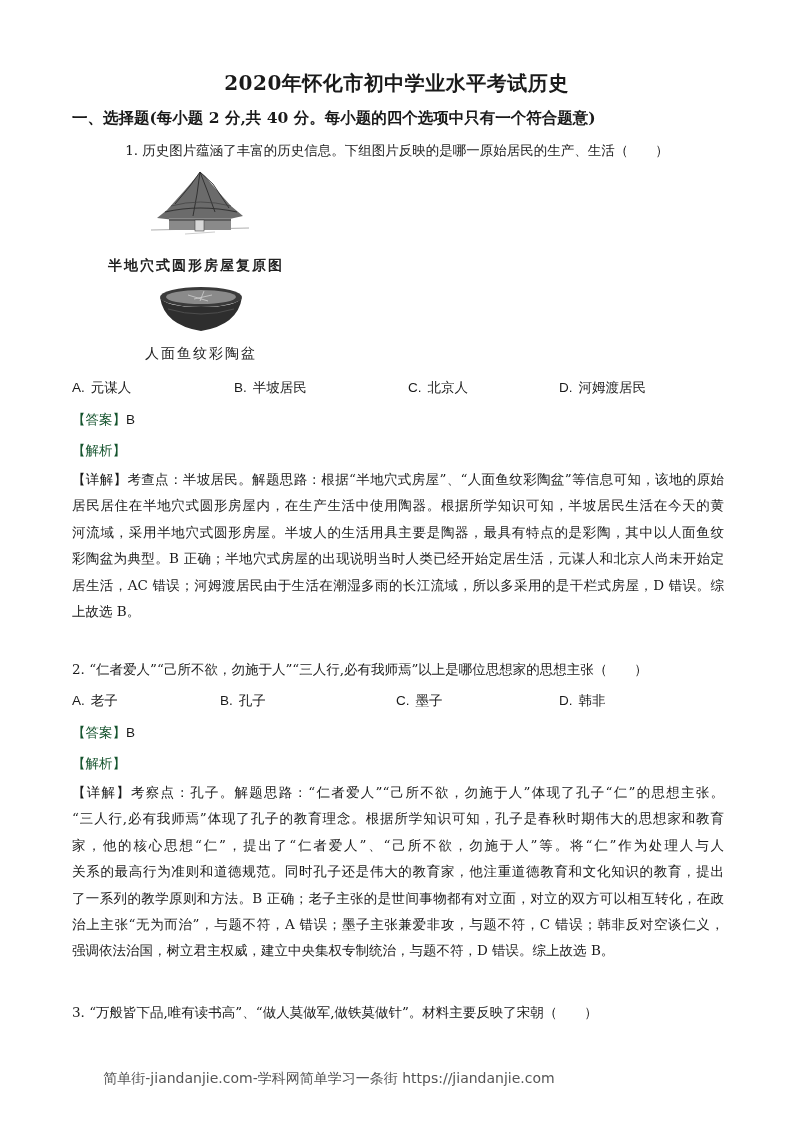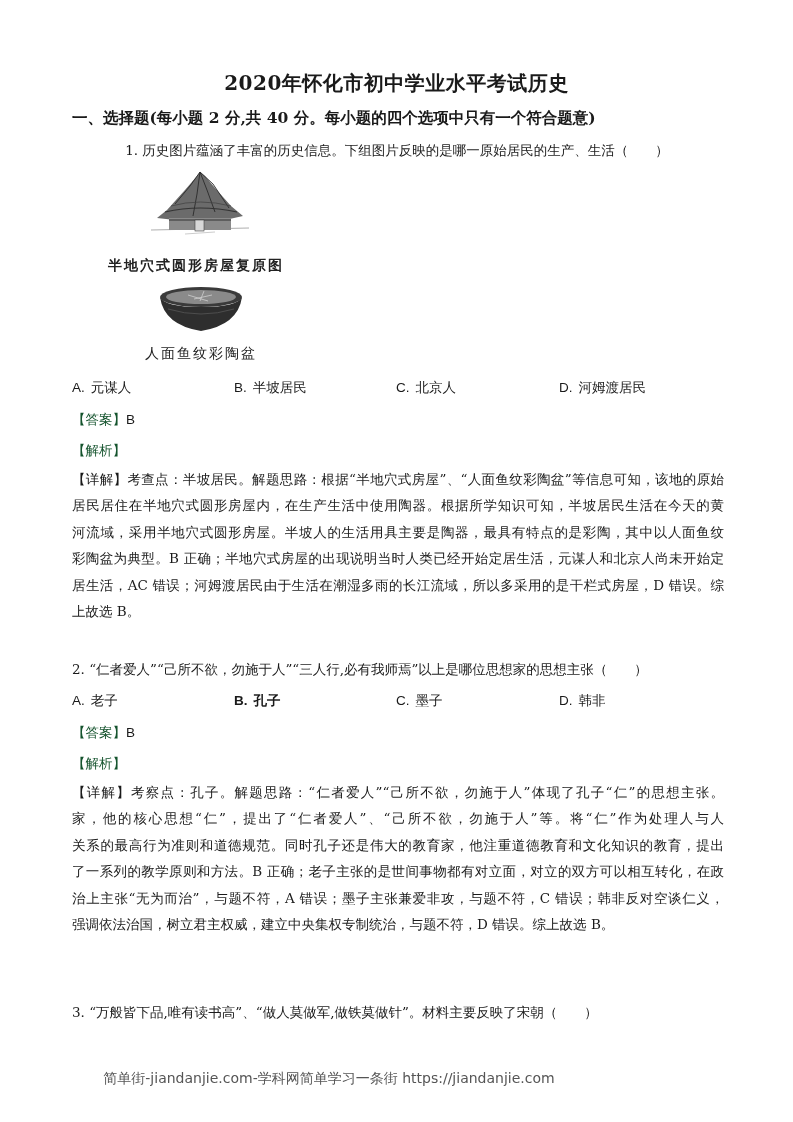--- a/index.html
+++ b/index.html
@@ -56,21 +56,21 @@
       <path d="M2 12 Q6 40 43 46 Q80 40 84 12 Q80 22 43 22 Q6 22 2 12 Z" fill="#2e2e2e"></path>
       <path d="M30 10 L50 16 M46 6 L42 16 M36 14 L54 10" stroke="#cfcfcf" stroke-width="0.8"></path>
       <path d="M10 24 Q43 34 76 24" stroke="#555" stroke-width="0.8" fill="none"></path>
     </svg>
   </div>
   <div class="caption" style="left:145px; top:345px;">人面鱼纹彩陶盆</div>
 
   <div class="opts" style="top:379px;">
     <span class="opt" style="left:0px;"><span class="k">A.</span><span>元谋人</span></span>
     <span class="opt" style="left:162px;"><span class="k">B.</span><span>半坡居民</span></span>
-    <span class="opt" style="left:324px;"><span class="k">C.</span><span>北京人</span></span>
+    <span class="opt" style="left:336px;"><span class="k">C.</span><span>北京人</span></span>
     <span class="opt" style="left:487px;"><span class="k">D.</span><span>河姆渡居民</span></span>
   </div>
 
   <div class="line" style="top:411px;">
     <span class="tag">【答案】</span><span class="ans-val">B</span>
   </div>
   <div class="line" style="top:442px;">
     <span class="tag">【解析】</span>
   </div>
 
@@ -80,34 +80,35 @@
     <span class="l">河流域，采用半地穴式圆形房屋。半坡人的生活用具主要是陶器，最具有特点的是彩陶，其中以人面鱼纹</span>
     <span class="l">彩陶盆为典型。B 正确；半地穴式房屋的出现说明当时人类已经开始定居生活，元谋人和北京人尚未开始定</span>
     <span class="l">居生活，AC 错误；河姆渡居民由于生活在潮湿多雨的长江流域，所以多采用的是干栏式房屋，D 错误。综</span>
     <span class="l last">上故选 B。</span>
   </div>
 
   <div class="line" style="top:661px;">2. “仁者爱人”“己所不欲，勿施于人”“三人行,必有我师焉”以上是哪位思想家的思想主张（　　）</div>
 
   <div class="opts" style="top:692px;">
     <span class="opt" style="left:0px;"><span class="k">A.</span><span>老子</span></span>
-    <span class="opt" style="left:162px;font-weight:bold;"><span class="k">B.</span><span>孔子</span></span>
+    <span class="opt" style="left:148px;"><span class="k">B.</span><span>孔子</span></span>
     <span class="opt" style="left:324px;"><span class="k">C.</span><span>墨子</span></span>
     <span class="opt" style="left:487px;"><span class="k">D.</span><span>韩非</span></span>
   </div>
 
   <div class="line" style="top:724px;">
     <span class="tag">【答案】</span><span class="ans-val">B</span>
   </div>
   <div class="line" style="top:755px;">
     <span class="tag">【解析】</span>
   </div>
 
   <div class="para" style="top:779px;">
     <span class="l">【详解】考察点：孔子。解题思路：“仁者爱人”“己所不欲，勿施于人”体现了孔子“仁”的思想主张。</span>
+    <span class="l">“三人行,必有我师焉”体现了孔子的教育理念。根据所学知识可知，孔子是春秋时期伟大的思想家和教育</span>
     <span class="l">家，他的核心思想“仁”，提出了“仁者爱人”、“己所不欲，勿施于人”等。将“仁”作为处理人与人</span>
     <span class="l">关系的最高行为准则和道德规范。同时孔子还是伟大的教育家，他注重道德教育和文化知识的教育，提出</span>
     <span class="l">了一系列的教学原则和方法。B 正确；老子主张的是世间事物都有对立面，对立的双方可以相互转化，在政</span>
     <span class="l">治上主张“无为而治”，与题不符，A 错误；墨子主张兼爱非攻，与题不符，C 错误；韩非反对空谈仁义，</span>
     <span class="l last">强调依法治国，树立君主权威，建立中央集权专制统治，与题不符，D 错误。综上故选 B。</span>
   </div>
 
   <div class="line" style="top:1004px;">3. “万般皆下品,唯有读书高”、“做人莫做军,做铁莫做针”。材料主要反映了宋朝（　　）</div>
 
   <div class="footer">简单街-jiandanjie.com-学科网简单学习一条街 https://jiandanjie.com</div>

